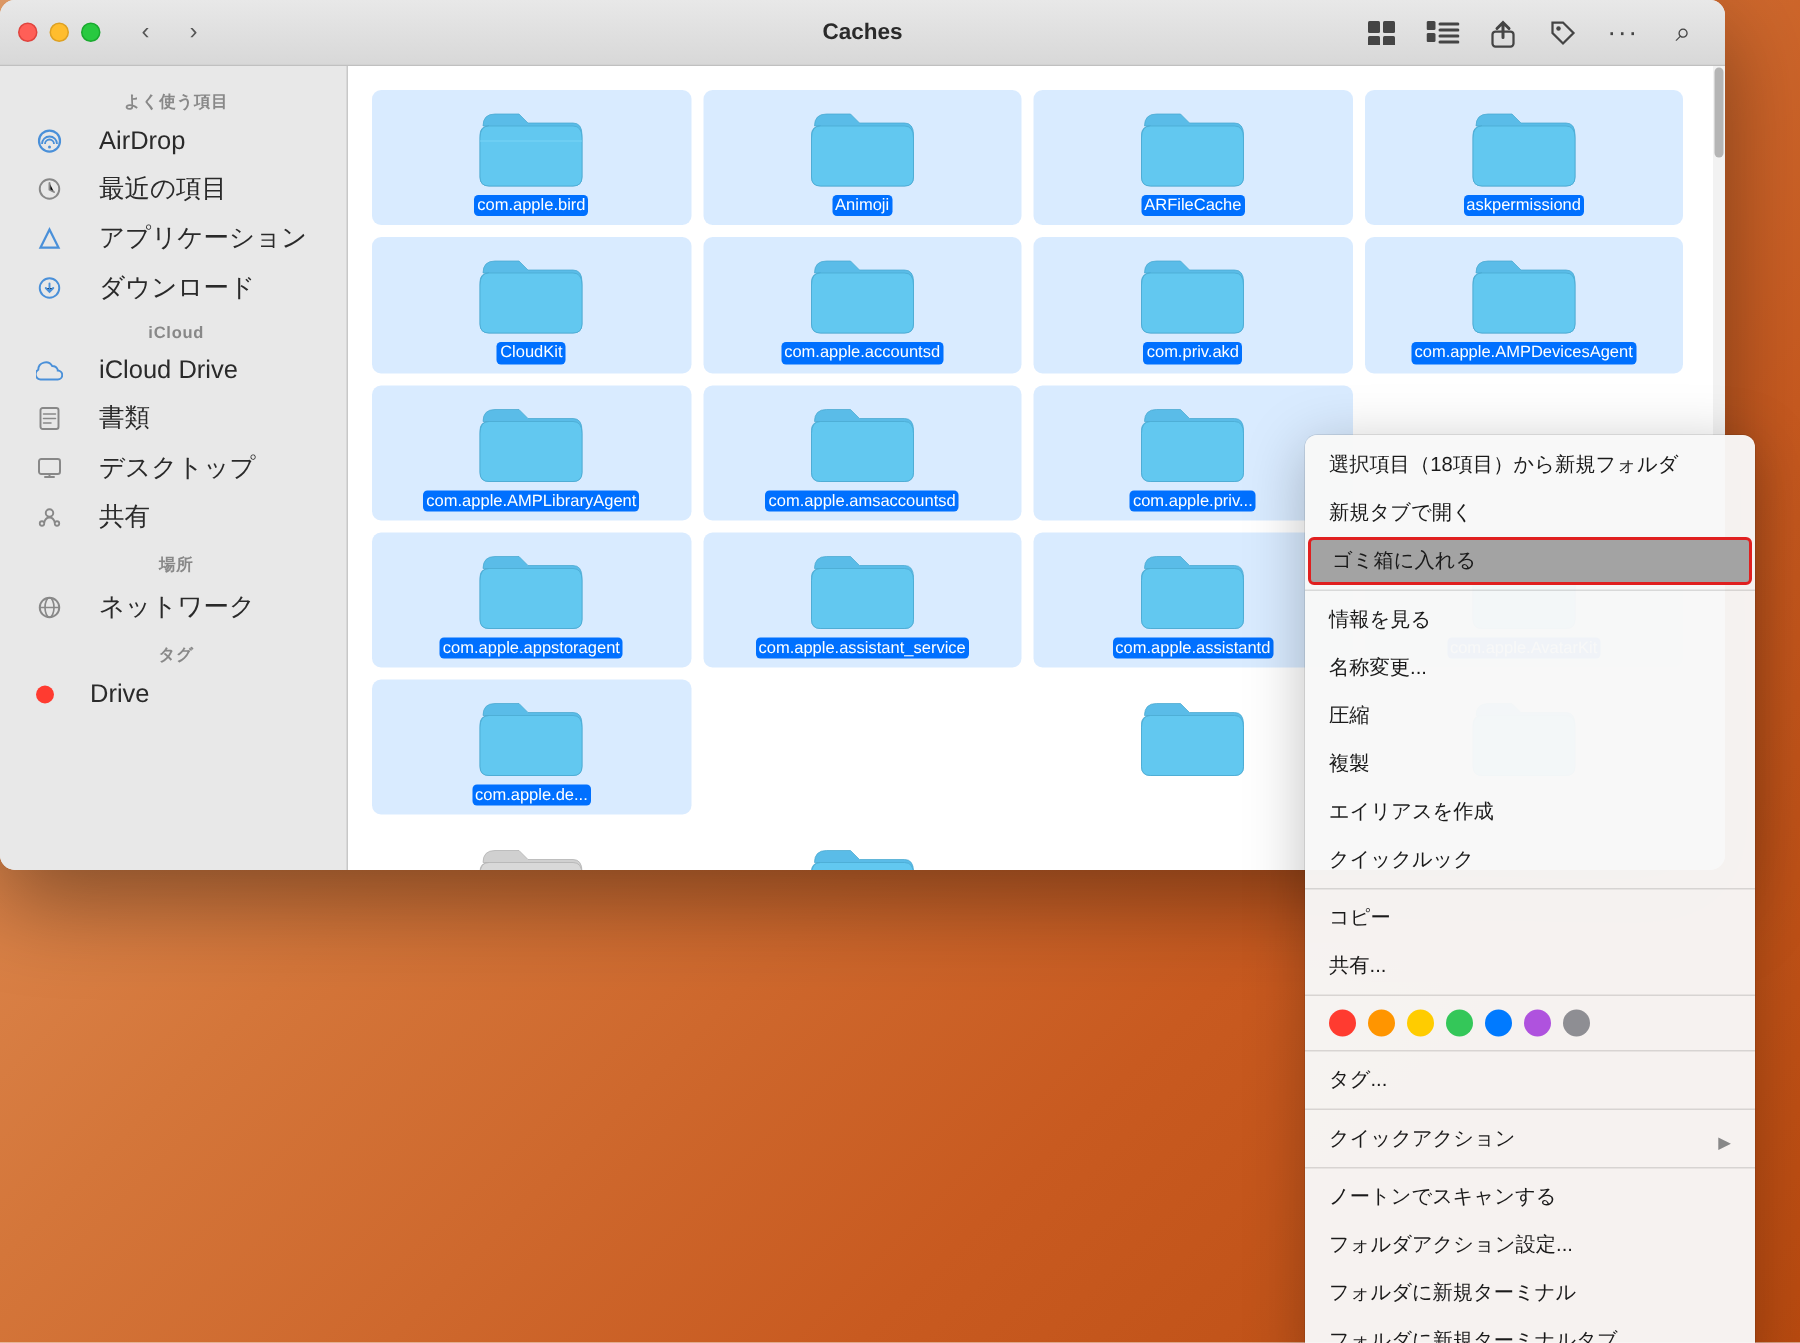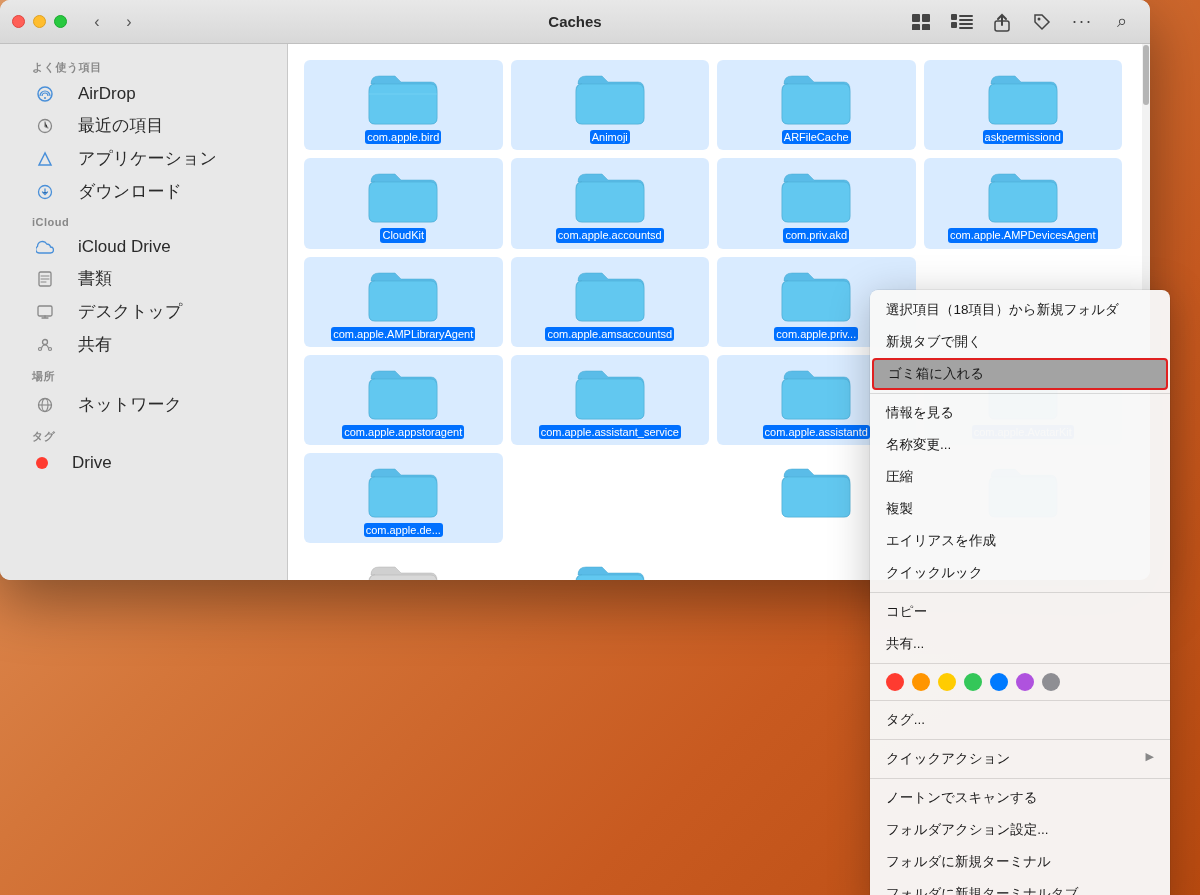--- a/index.html
+++ b/index.html
@@ -105,26 +105,27 @@
 
     
     .finder-body {
       display: flex;
       flex: 1;
       overflow: hidden;
     }
 
     
     .sidebar {
-      width: 288px;
+      width: 232px;
       background: #e8e8e8;
       border-right: 1px solid #c8c8c8;
-      padding: 8px 16px;
+      padding: 8px 4px;
       flex-shrink: 0;
       overflow-y: auto;
+      text-align: center;
     }
 
     .sidebar-section-title {
       font-size: 11px;
       font-weight: 600;
       color: #888;
       padding: 8px 12px 4px 16px;
       letter-spacing: 0.5px;
     }
 
@@ -256,21 +257,21 @@
       box-shadow: 0 8px 40px rgba(0,0,0,0.25), 0 0 0 0.5px rgba(0,0,0,0.12);
       padding: 4px 0;
       z-index: 1000;
       font-size: 13.5px;
     }
 
     .menu-item {
       padding: 7px 16px;
       cursor: pointer;
       display: flex;
-      align-items: flex-start;
+      align-items: flex-end;
       justify-content: space-between;
       color: #1a1a1a;
     }
 
     .menu-item.highlighted {
       background: #a3a3a3;
       border: 2px solid #e02020;
       border-radius: 4px;
       margin: 0 2px;
       padding: 5px 14px;

